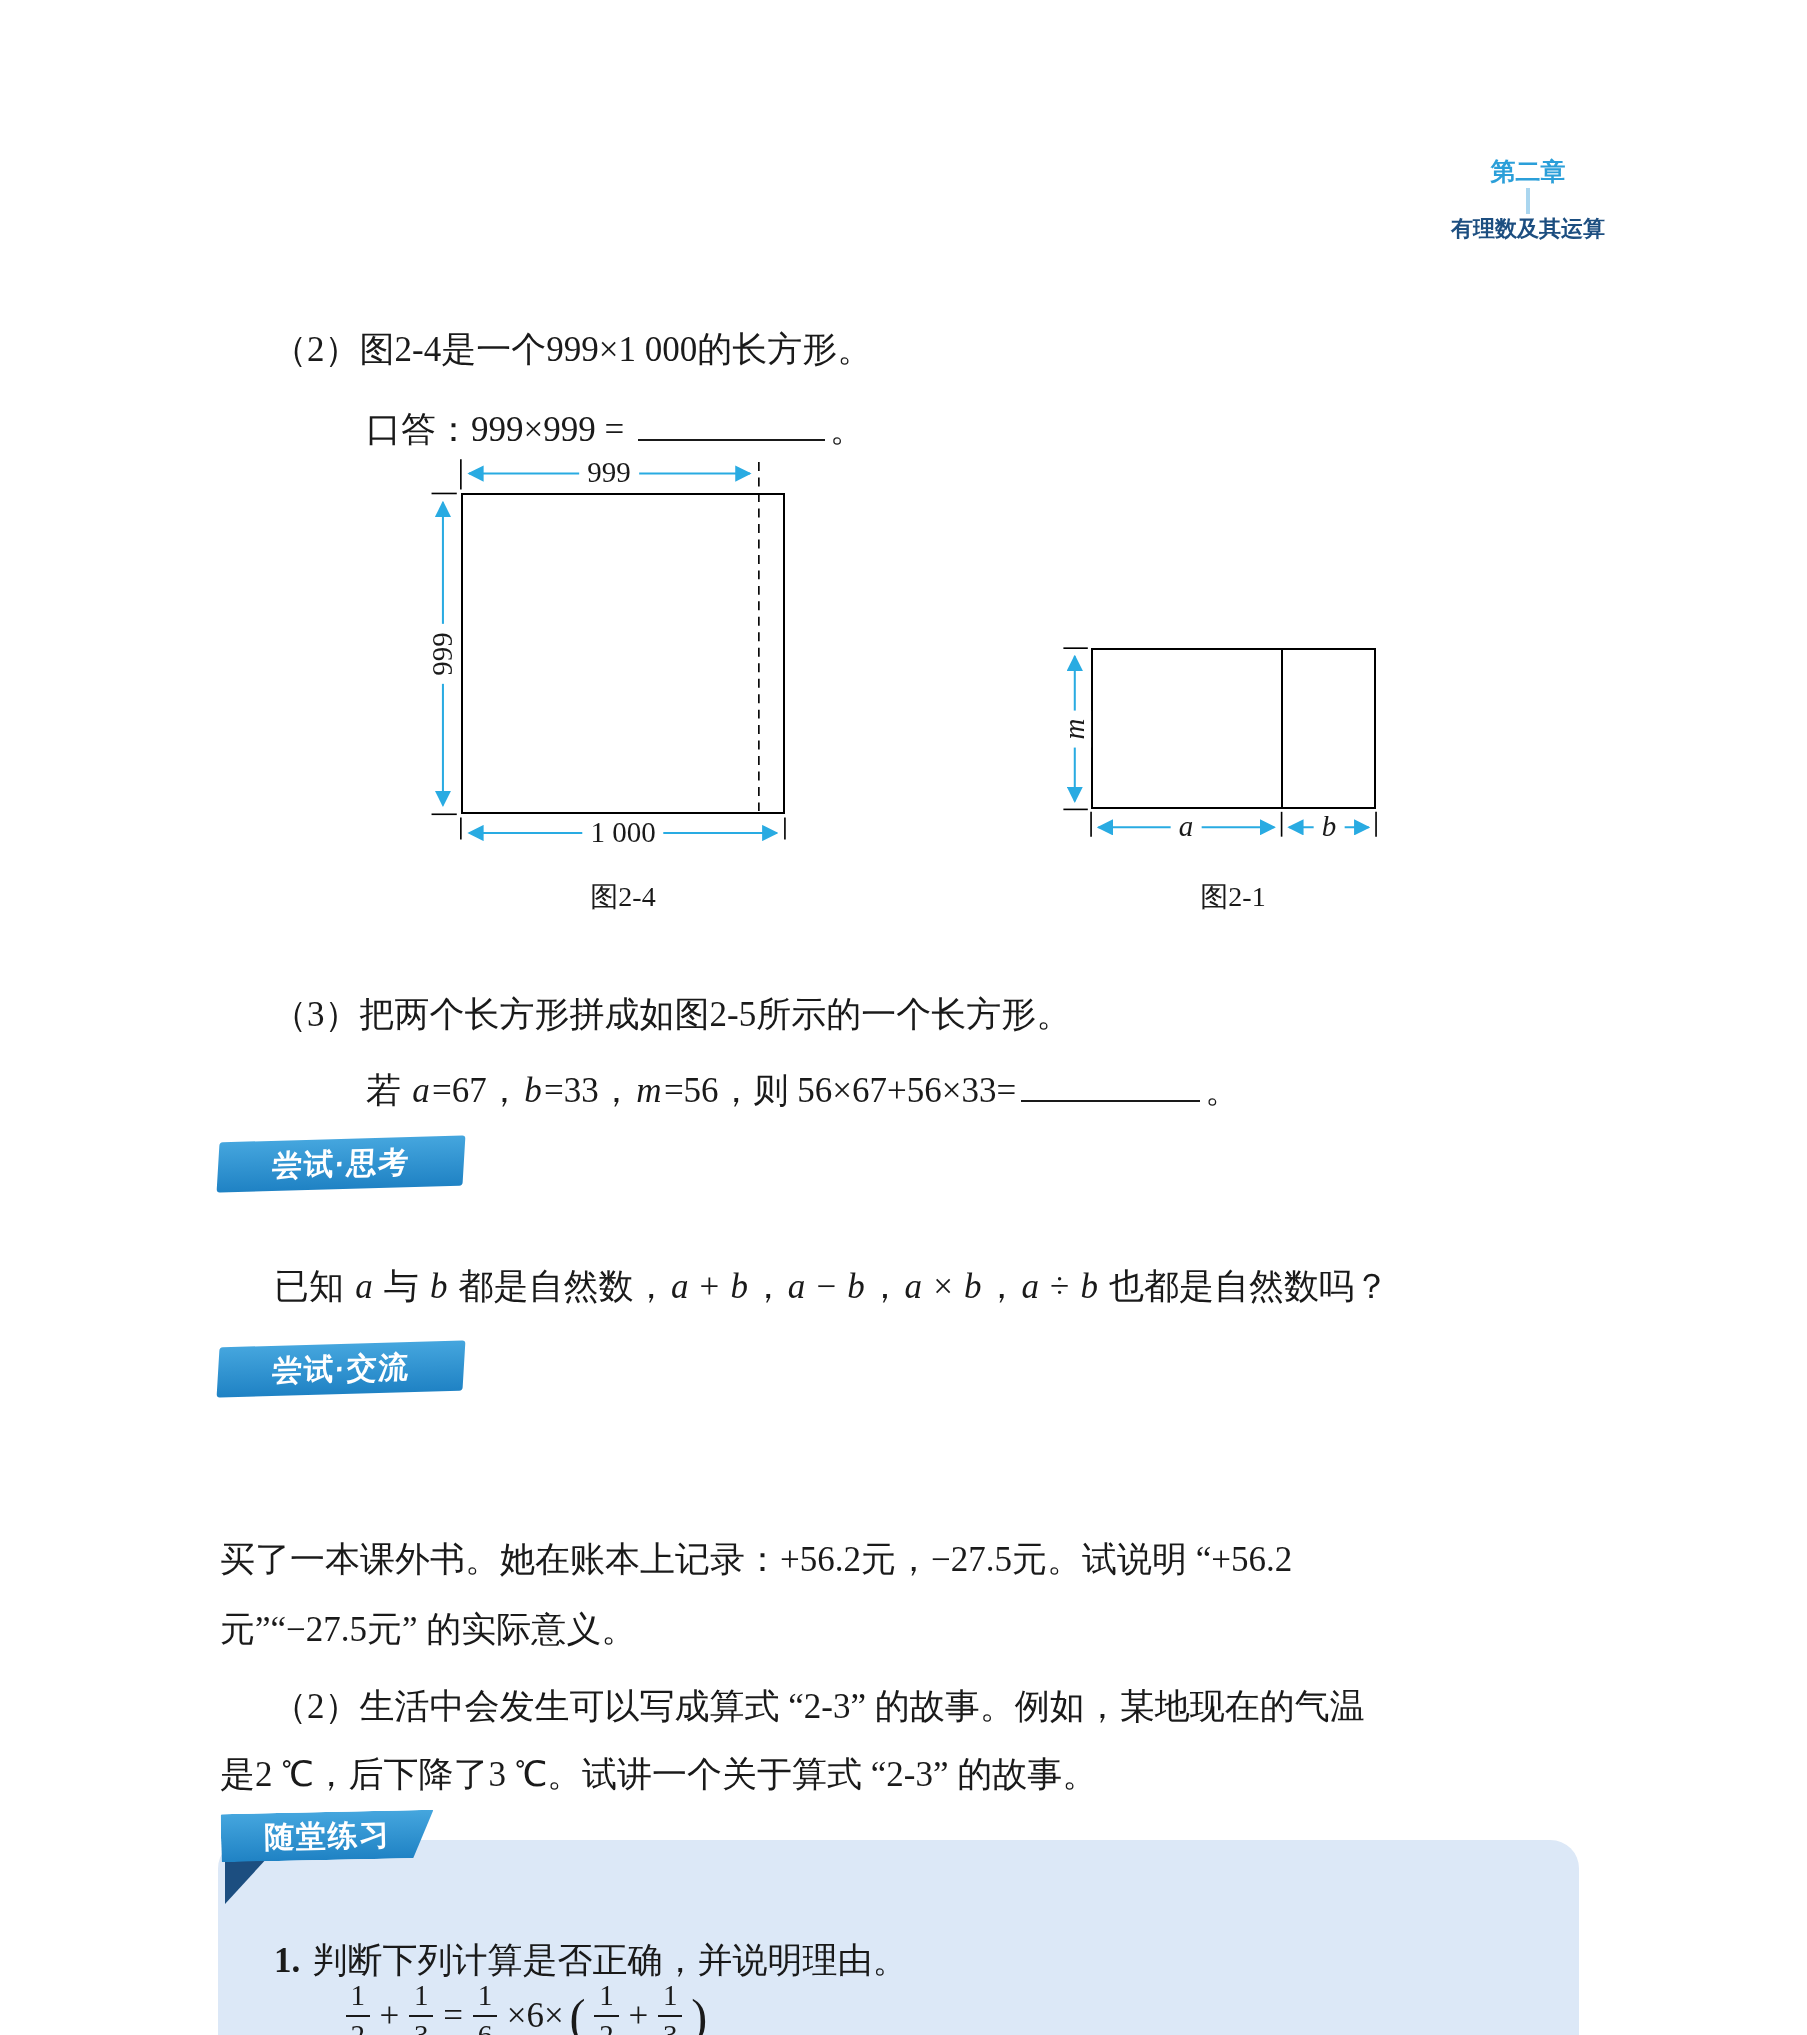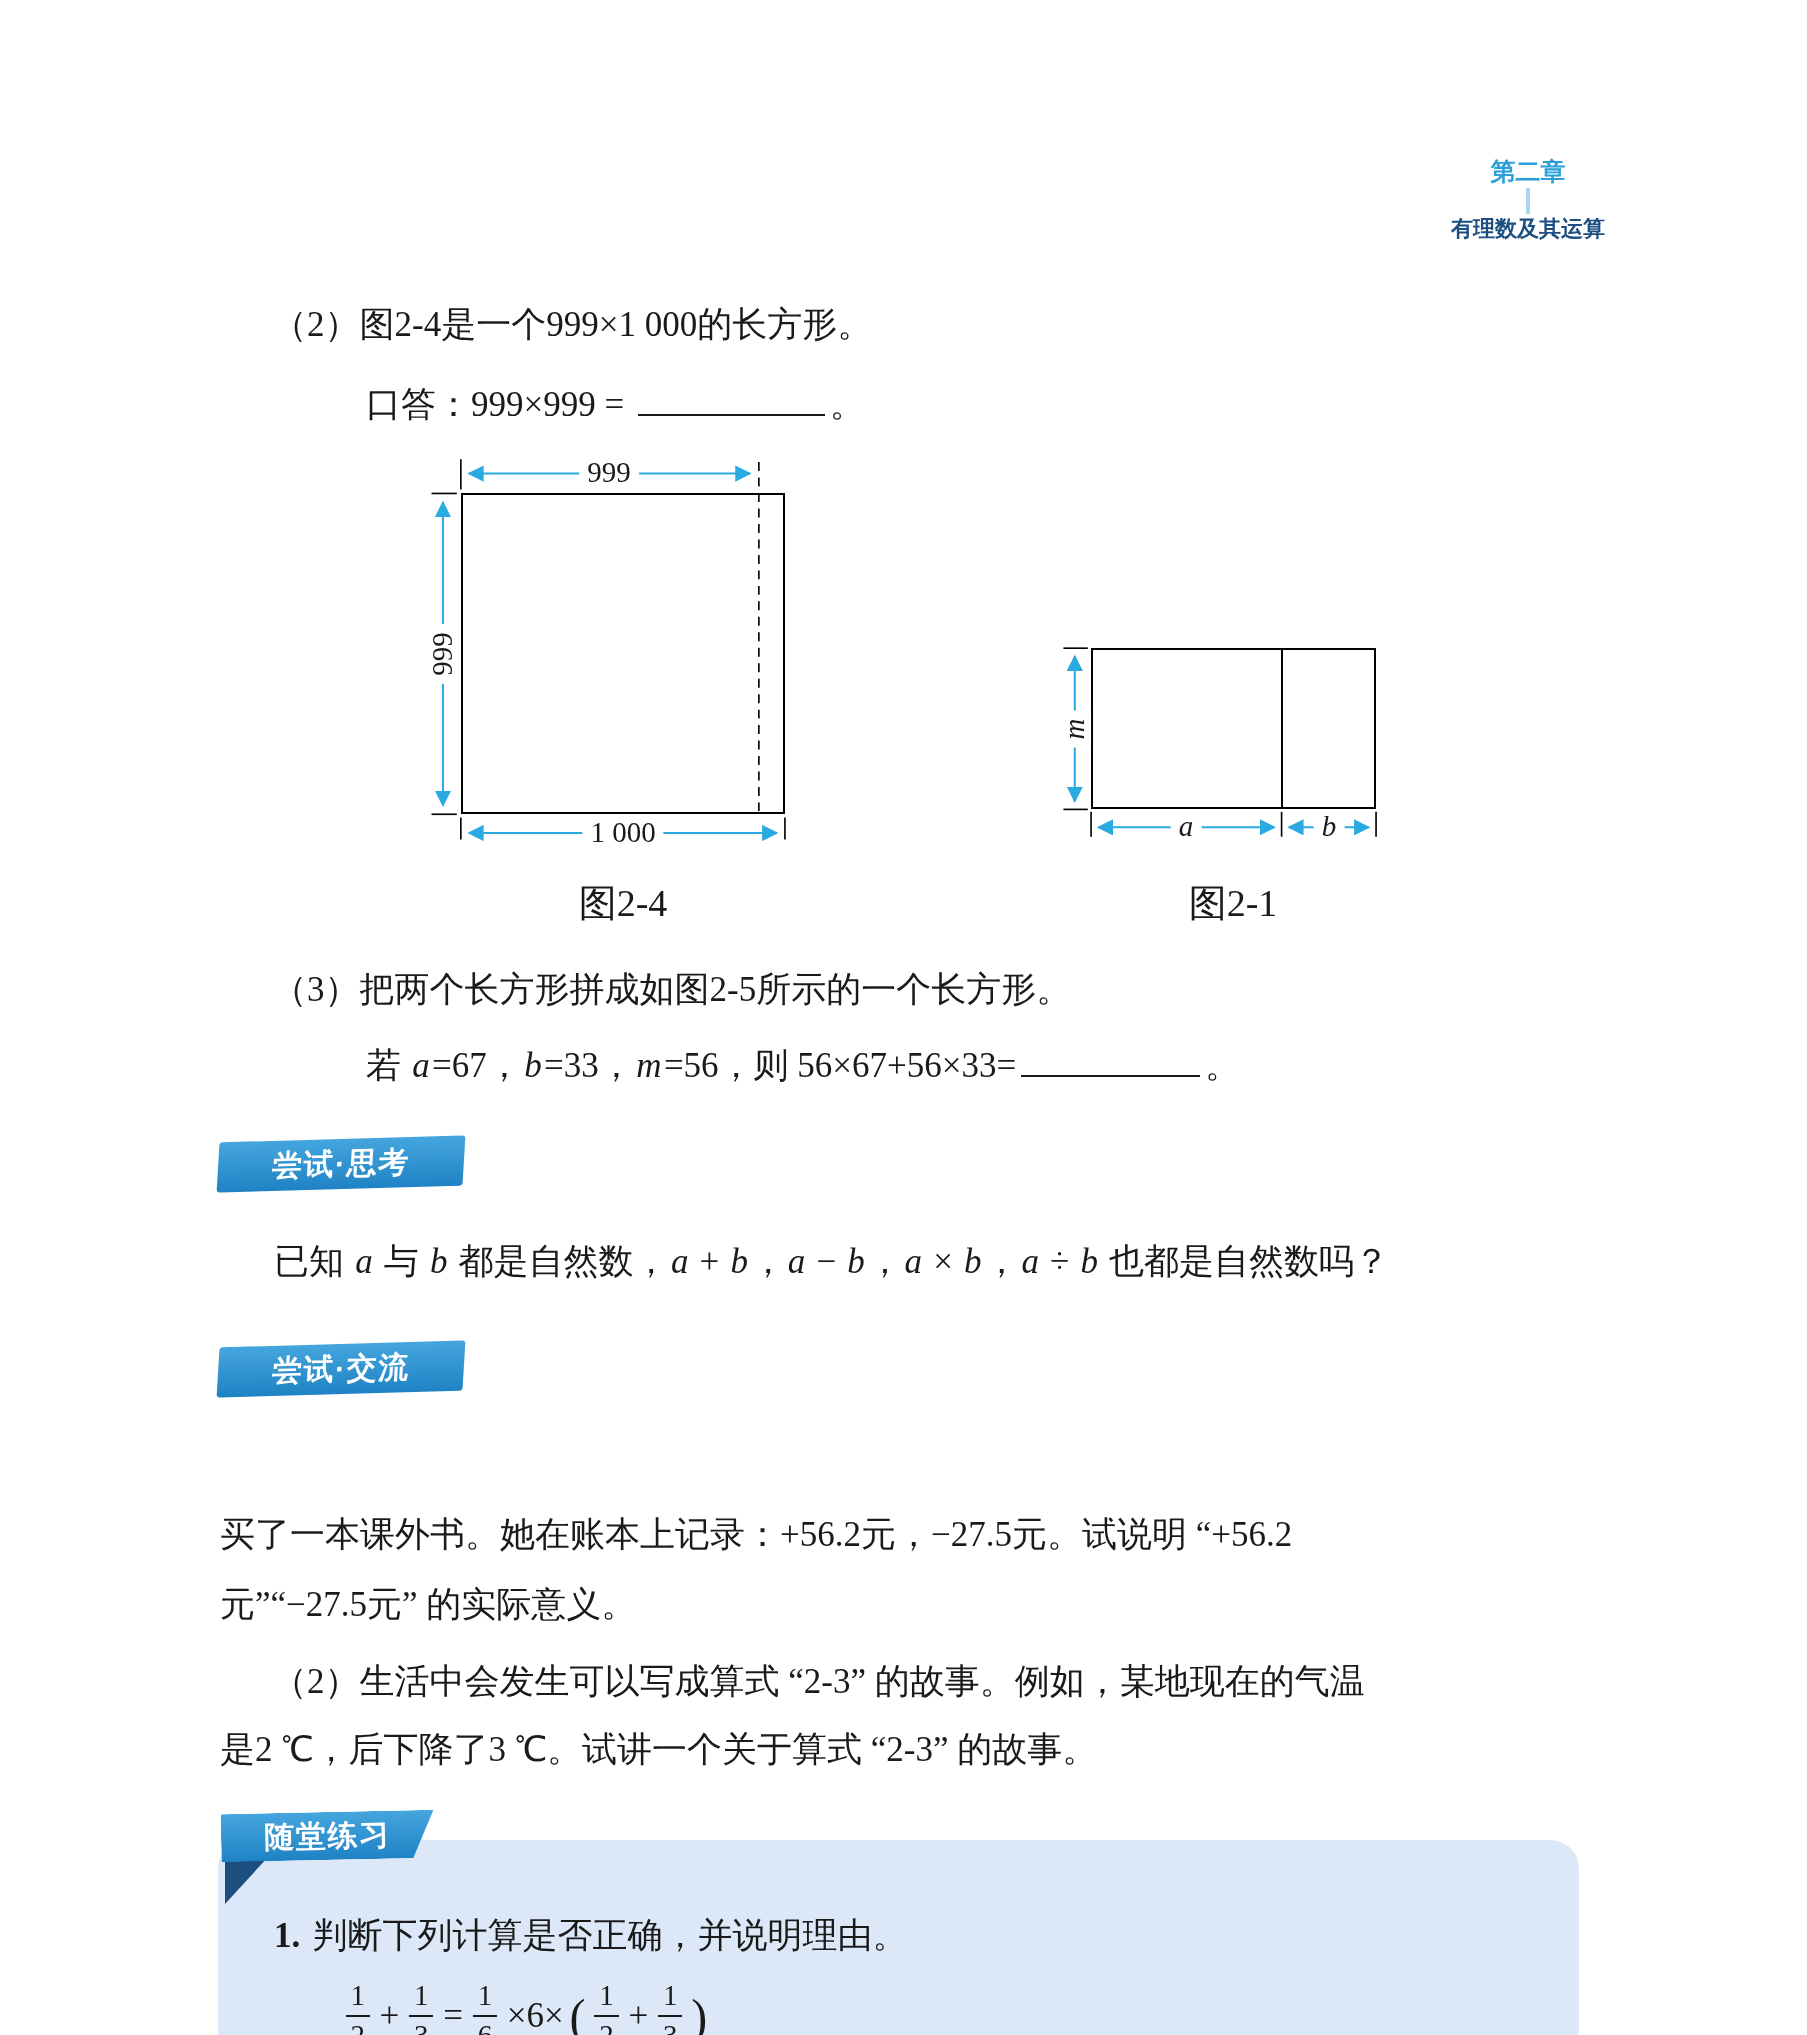--- a/index.html
+++ b/index.html
@@ -1,21 +1,21 @@
 <!DOCTYPE html>
 <html style="font-size:6.5px"><head>
 <meta charset="utf-8">
 <style>
   html,body{margin:0;padding:0;background:#ffffff;}
   #page{position:relative;width:1808px;height:2558px;background:#ffffff;
         font-family:"Liberation Serif",serif;color:#1a1a1a;overflow:hidden;}
 
   .overlay{position:absolute;left:0;top:0;width:1808px;height:2558px;pointer-events:none;}
 
-  .line{position:absolute;font-size:35px;line-height:1.25;white-space:nowrap;}
+  .line{position:absolute;font-size:35px;line-height:1.25;white-space:nowrap;margin-top:25px;}
   .var{font-style:italic;padding:0 2.4px;font-family:"Liberation Serif",serif;}
   .blank{display:inline-block;width:183px;height:29px;border-bottom:2px solid #1a1a1a;
          vertical-align:baseline;margin:0 4.9px;}
 
   .header{position:absolute;top:155px;right:203px;display:flex;align-items:center;
           font-family:"Liberation Sans",sans-serif;font-weight:bold;flex-direction:column;}
   .header .chapter{font-size:25px;color:#2b9fd9;}
   .header .hdivider{width:3.3px;height:26px;background:#aad6ef;margin:0 14.7px;}
   .header .htitle{font-size:22px;color:#1c4e80;}
 
@@ -27,21 +27,21 @@
   .tri{position:absolute;width:0;height:0;border-top:48px solid #1c4e80;border-right:44px solid transparent;}
 
   .practice-box{position:absolute;background:#dce8f7;border-radius:28.5px;}
 
   .fig-rect{position:absolute;border:2.4px solid #000;box-sizing:border-box;background:transparent;}
   .fig2-divider{position:absolute;top:0;bottom:0;width:2.4px;background:#000;}
 
   .dim-label{position:absolute;background:#ffffff;padding:0 8.1px;font-size:29px;line-height:1.1;
              transform:translate(-50%,-50%);white-space:nowrap;}
   .dim-label.rot{transform:translate(-50%,-50%) rotate(-90deg);}
-  .caption{position:absolute;font-size:38px;transform:translateX(-50%);white-space:nowrap;}
+  .caption{position:absolute;font-size:28px;transform:translateX(-50%);white-space:nowrap;}
 
   .eq{position:absolute;display:flex;align-items:center;font-size:35px;white-space:nowrap;}
   .frac{display:inline-flex;flex-direction:column;align-items:center;margin:0 6.5px;}
   .frac .num{font-size:29px;line-height:1.1;padding:0 4.9px 3.3px;border-bottom:2.4px solid #1a1a1a;}
   .frac .den{font-size:29px;line-height:1.1;padding:3.3px 4.9px 0;}
   .mtext{margin:0 3.3px;}
   .mbig{font-size:48px;font-weight:400;margin:0 2.4px;transform:scaleY(1.05);}
 
   .item-no{font-weight:bold;margin-right:12.2px;}
 </style>

